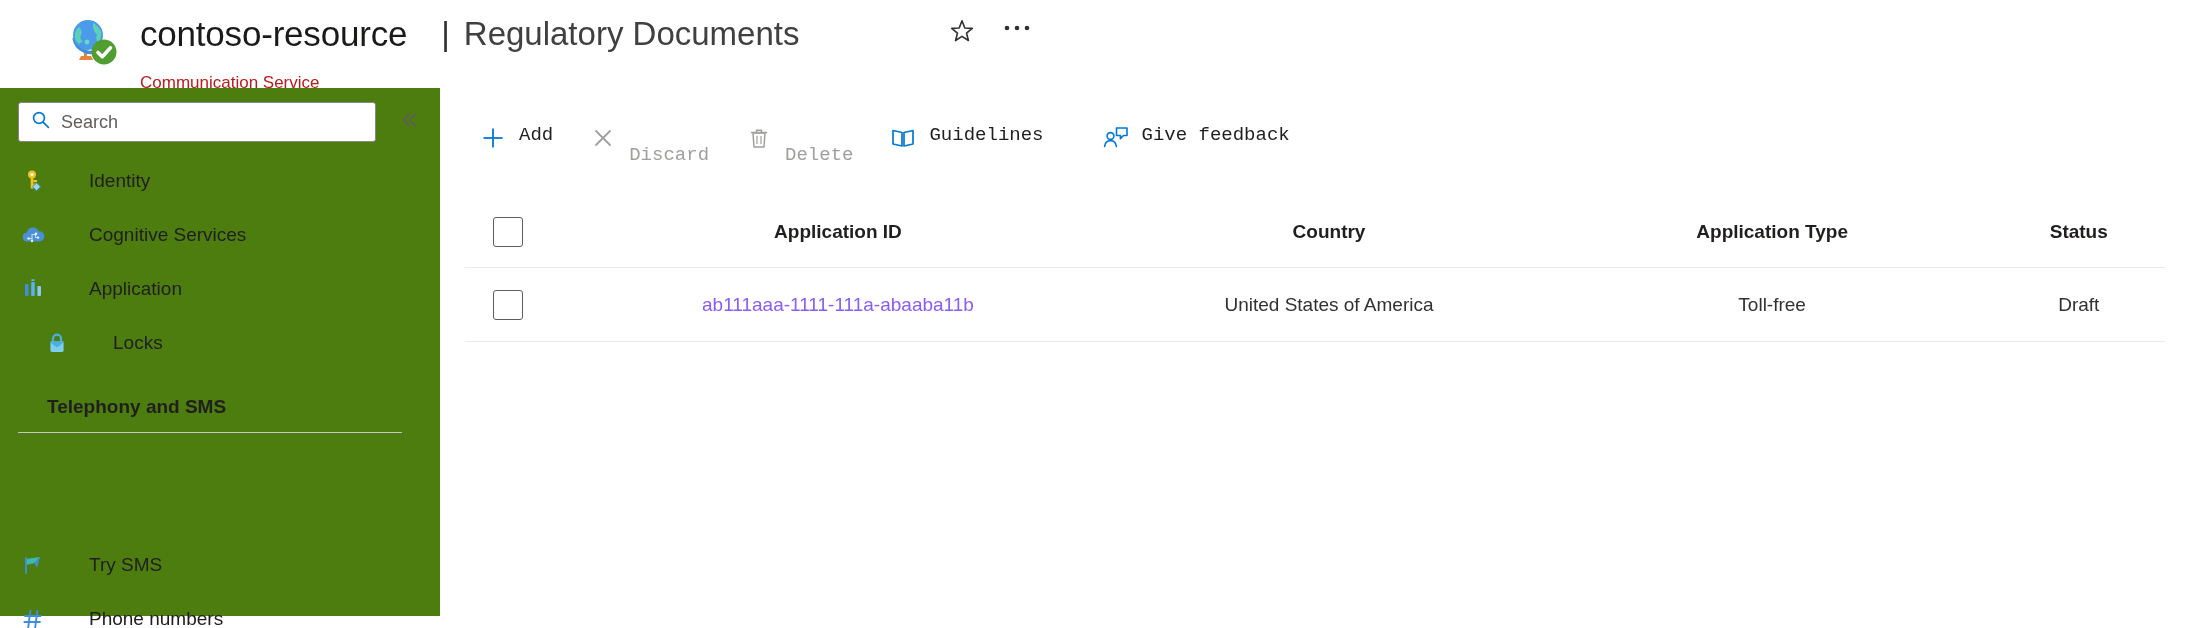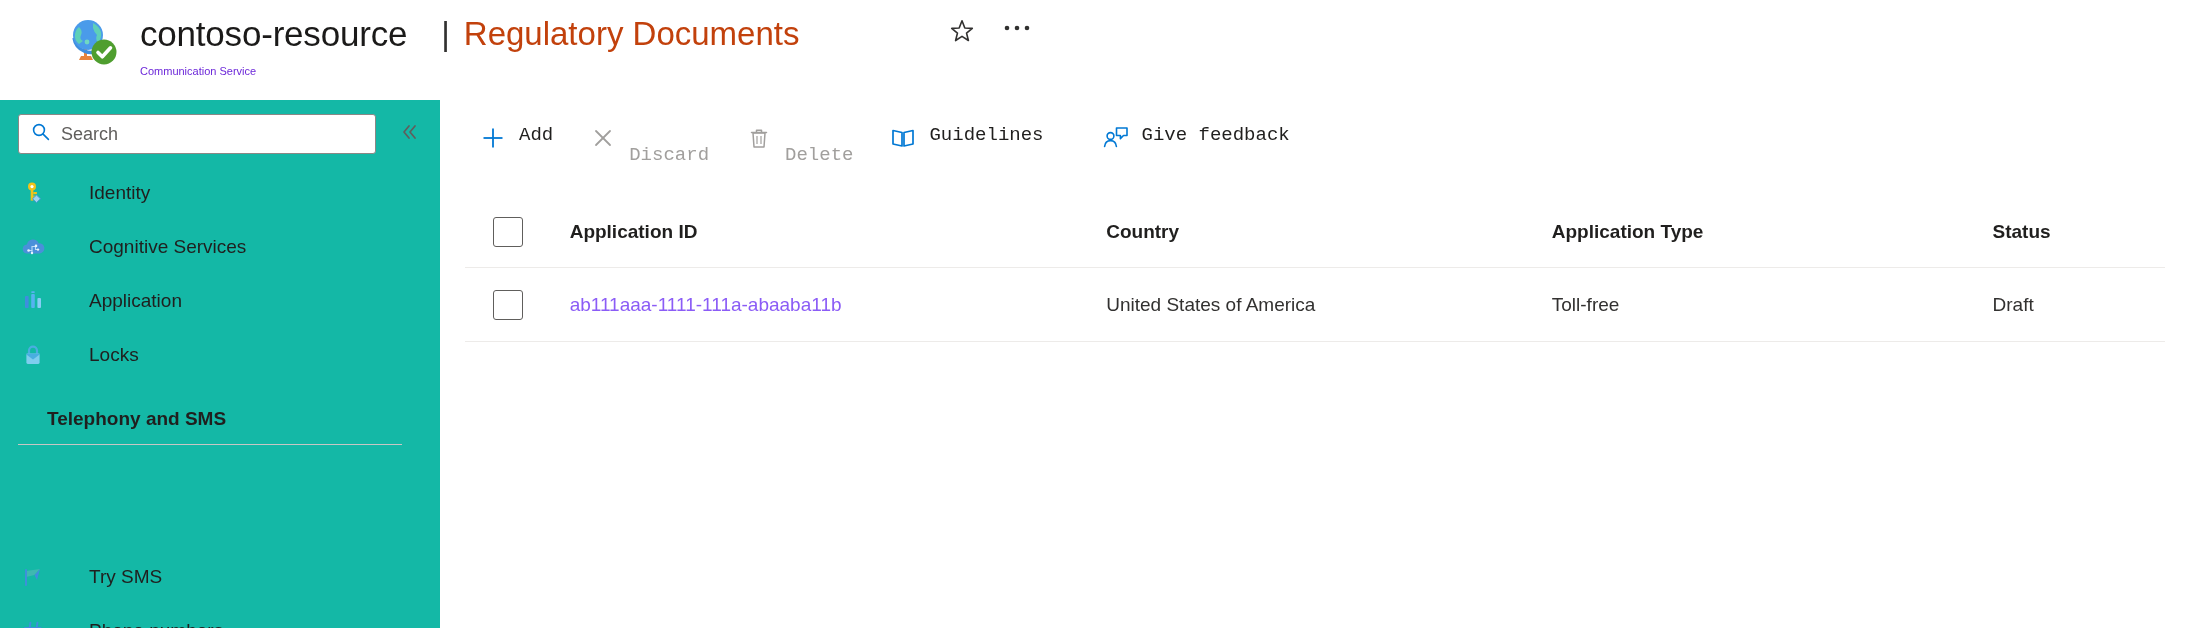--- a/index.html
+++ b/index.html
@@ -20,35 +20,35 @@
 
   .title-row { position:absolute; left:92px; top:8px; height:52px; display:flex; align-items:center; }
   .res-title {
     font-size: 35px; font-weight: 400; letter-spacing:-0.2px; color:#1b1a19;
     line-height: 44px; white-space:nowrap;
   }
   .title-sep {
     font-size: 33px; font-weight: 300; color:#323130; margin:0 14px 0 34px; line-height:44px;
   }
   .page-title {
-    font-size: 33px; font-weight: 400; color:#c2410c; line-height:44px; white-space:nowrap;
+    font-size: 33px; font-weight: 400; color:#404040; line-height:44px; white-space:nowrap;
   }
   .res-sub {
-    position:absolute; left:92px; top:60px;
-    font-size: 11px; color:#6d28d9; line-height:22px; white-space:nowrap;
+    position:absolute; left:92px; top:72px;
+    font-size: 17px; color:#b91c1c; line-height:22px; white-space:nowrap;
   }
 
   .star-btn { position:absolute; left:893px; top:12px; width:42px; height:42px;
               display:flex; align-items:center; justify-content:center; cursor:pointer; }
   .more-btn { position:absolute; left:948px; top:12px; width:42px; height:42px;
               display:flex; align-items:center; justify-content:center; cursor:pointer;
               font-size:26px; color:#323130; letter-spacing:2px; line-height:10px; padding-bottom:16px; }
 
   
-  .sidebar { position:absolute; left:0; top:100px; width:440px; height:528px; background:#14b8a6; }
+  .sidebar { position:absolute; left:0; top:88px; width:440px; height:528px; background:#4d7c0f; }
 
   .search-wrap { position:absolute; left:18px; top:14px; width:358px; height:40px; }
   .search-box {
     width:358px; height:40px; border:1px solid #8a8886; border-radius:3px; background:#fff;
     display:flex; align-items:center; padding-left:12px; box-sizing:border-box;
   }
   .search-input {
     border:none; outline:none; background:transparent; margin-left:10px;
     font-family:"Liberation Sans", sans-serif; font-size:18px; color:#323130; width:290px;
   }
@@ -78,21 +78,21 @@
     display:flex; align-items:flex-start; height:46px; padding:0 14px; margin-right:8px;
     cursor:pointer; user-select:none;font-family:Liberation Mono, monospace;
   }
   .cmd.disabled { cursor:default; }
   .cmd .cmd-ico { width:28px; height:28px; display:flex; align-items:center; justify-content:center; }
   .cmd .cmd-lbl { margin-left:12px; font-size:19px; color:#201f1e; white-space:nowrap; }
   .cmd.disabled .cmd-lbl { color:#a19f9d;margin-top:20px; }
 
   
   .table { position:absolute; left:465px; top:196px; width:1700px; }
-  .trow { position:relative; display:flex; align-items:center; width:1700px; }
+  .trow { position:relative; display:flex; align-items:center; width:1700px;text-align:center; }
   .thead { height:72px; }
   .tbody-row { height:74px; }
   .rowline { position:absolute; left:0; bottom:0; width:1700px; height:1px; background:#edebe9; }
 
   .cb-cell { width:108px; display:flex; align-items:center; padding-left:28px; }
   .checkbox {
     width:30px; height:30px; border:1px solid #605e5c; border-radius:3px; background:#fff;
     cursor:pointer;
   }
 
@@ -213,21 +213,21 @@
         <svg width="24" height="24" viewBox="0 0 24 24">
           <rect x="4" y="7" width="3.6" height="12" rx="1" fill="#3f8ede"></rect>
           <rect x="10.2" y="5" width="3.6" height="14" rx="1" fill="#56b2f0"></rect>
           <rect x="16.4" y="9" width="3.6" height="10" rx="1" fill="#86cdf5"></rect>
           <rect x="10.2" y="2.2" width="3.6" height="1.8" rx="0.8" fill="#56b2f0"></rect>
         </svg>
       </span>
       <span class="nav-label">Application</span>
     </div>
 
-    <div class="nav-item" style="top:230px;">
+    <div class="nav-item" style="top:230px;padding-left:24px;">
       <span class="nav-ico">
         <svg width="24" height="24" viewBox="0 0 24 24">
           <path d="M8 11 V7.6 A4 4 0 0 1 16 7.6 V11" fill="none" stroke="#49aee0" stroke-width="2.2"></path>
           <rect x="5.4" y="10.6" width="13.2" height="10.4" rx="1.4" fill="#7fcdee"></rect>
           <path d="M5.4 11.4 L12 16.4 L18.6 11.4 L18.6 10.6 L5.4 10.6 Z" fill="#49aee0"></path>
         </svg>
       </span>
       <span class="nav-label">Locks</span>
     </div>
 

